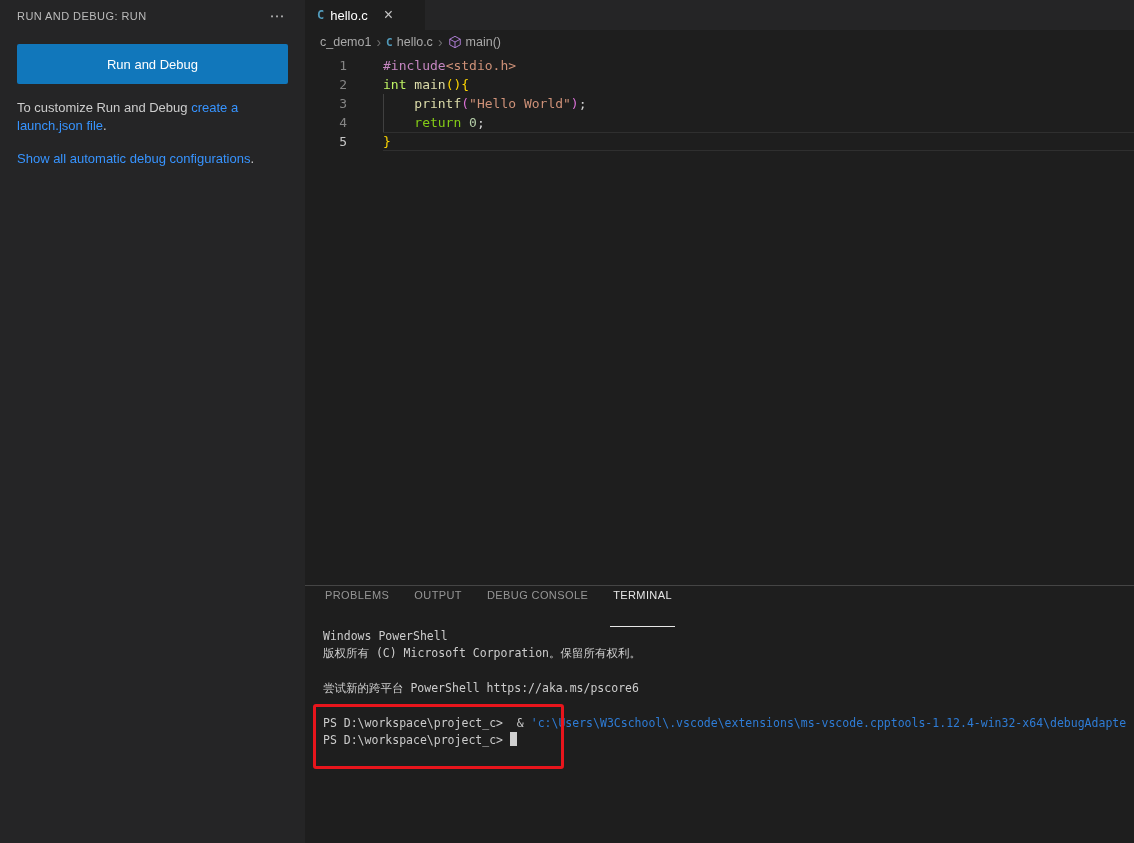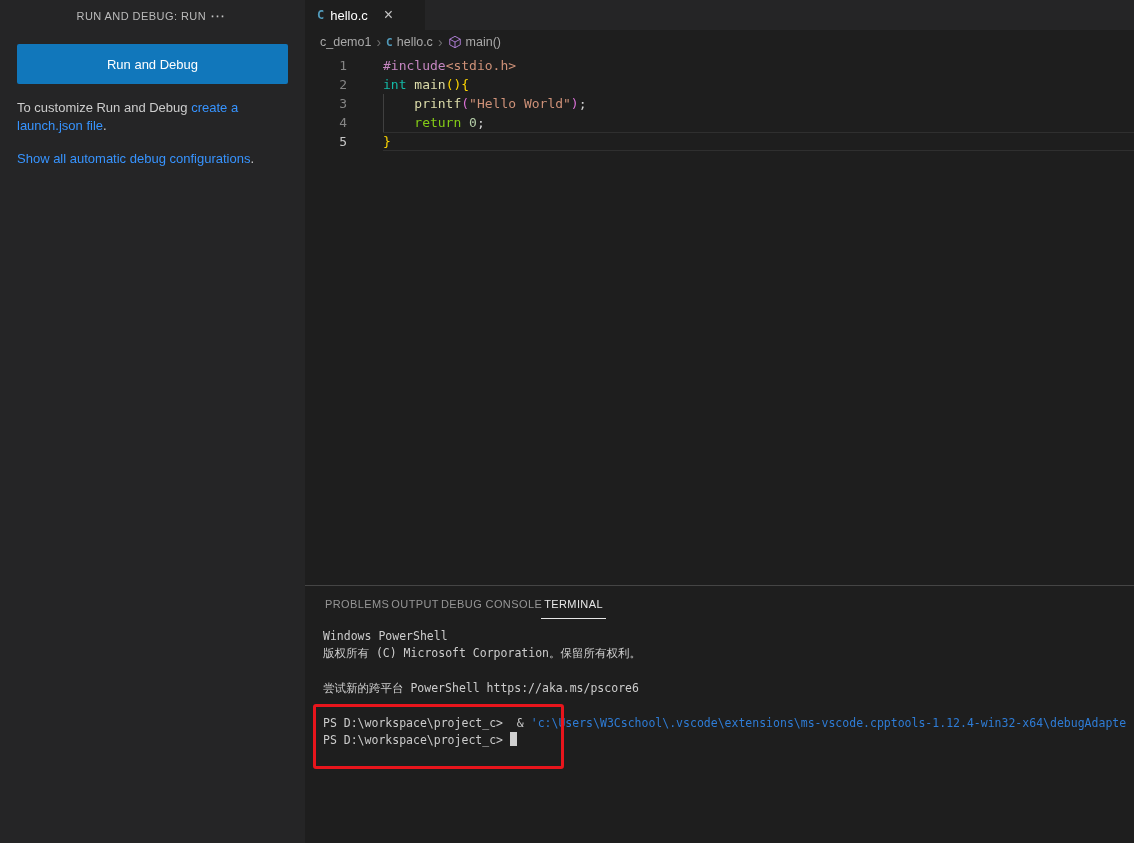--- a/index.html
+++ b/index.html
@@ -8,21 +8,21 @@
     position:relative; width:1134px; height:843px; overflow:hidden;
     background:#1e1e1e; font-family:"Liberation Sans", sans-serif;
     -webkit-font-smoothing:antialiased;
   }
   
   .sidebar {
     position:absolute; left:0; top:0; width:305px; height:843px;
     background:#252526; color:#cccccc;
   }
   .sidebar-header {
-    display:flex; justify-content:center; align-items:center;
+    display:flex; justify-content:space-between; align-items:center;
     padding:9px 16px 4px 17px; font-size:11px; letter-spacing:.04em; color:#bbbbbb;
   }
   .more-actions { color:#c5c5c5; font-size:15px; cursor:pointer; line-height:10px; padding:2px 4px; }
   .run-btn {
     display:block; margin:17px 17px 0 17px; width:calc(100% - 34px); height:40px;
     background:#1177bb; color:#ffffff; border:none; border-radius:2px;
     font-family:"Liberation Sans", sans-serif; font-size:13px; cursor:pointer;
   }
   .sidebar p { margin:15px 17px 0 17px; font-size:13px; line-height:18px; color:#cccccc; }
   .sidebar a { color:#3794ff; text-decoration:none; cursor:pointer; }
@@ -49,21 +49,21 @@
   .code-line .gutter { flex:none; width:42px; text-align:right; color:#858585; }
   .code-line.current .gutter { color:#c6c6c6; }
   .code-line .content { flex:1; margin-left:36px; position:relative; white-space:pre; }
   .code-line.guide .content::before {
     content:''; position:absolute; left:0; top:0; bottom:0; width:1px; background:#404040;
   }
   .code-line.current .content { box-shadow:inset 0 1px 0 #2f2f2f, inset 0 -1px 0 #2f2f2f; }
   
   .panel { flex:1; border-top:1px solid #454545; background:#1e1e1e; display:flex; flex-direction:column; }
   .panel-tabs {
-    display:flex; align-items:center; height:35px; padding-left:19px; flex:none;
+    display:flex; height:35px; padding-left:19px; gap:23px; flex:none;
   }
   .panel-tab {
     font-size:11px; letter-spacing:.4px; color:#969696; cursor:pointer; position:relative; padding:3px 1px;
   }
   .panel-tab.active { color:#e7e7e7; }
   .panel-tab.active::after {
     content:''; position:absolute; left:-2px; right:-2px; bottom:-6px; height:1px; background:#e7e7e7;
   }
   .terminal {
     flex:1; padding:7px 0 0 18px; overflow:hidden;
@@ -119,21 +119,21 @@
     </div>
 
     <div class="editor">
       <div id="code-lines">
           <div class="code-line">
             <span class="gutter">1</span>
             <span class="content"><span style="color: rgb(197, 134, 192);">#include</span><span style="color: rgb(206, 145, 120);">&lt;stdio.h&gt;</span></span>
           </div>
           <div class="code-line">
             <span class="gutter">2</span>
-            <span class="content"><span style="color: #14b8a6;">int</span><span style="color: rgb(212, 212, 212);"> </span><span style="color: rgb(220, 220, 170);">main</span><span style="color: rgb(255, 215, 0);">()</span><span style="color: rgb(255, 215, 0);">{</span></span>
+            <span class="content"><span style="color: #bef264;">int</span><span style="color: rgb(212, 212, 212);"> </span><span style="color: rgb(220, 220, 170);">main</span><span style="color: rgb(255, 215, 0);">()</span><span style="color: rgb(255, 215, 0);">{</span></span>
           </div>
           <div class="code-line guide">
             <span class="gutter">3</span>
             <span class="content"><span style="color: rgb(212, 212, 212);">    </span><span style="color: rgb(220, 220, 170);">printf</span><span style="color: rgb(218, 112, 214);">(</span><span style="color: rgb(206, 145, 120);">"Hello World"</span><span style="color: rgb(218, 112, 214);">)</span><span style="color: rgb(212, 212, 212);">;</span></span>
           </div>
           <div class="code-line guide">
             <span class="gutter">4</span>
             <span class="content"><span style="color: rgb(212, 212, 212);">    </span><span style="color: #84cc16;">return</span><span style="color: rgb(212, 212, 212);"> </span><span style="color: rgb(181, 206, 168);">0</span><span style="color: rgb(212, 212, 212);">;</span></span>
           </div>
           <div class="code-line current">

